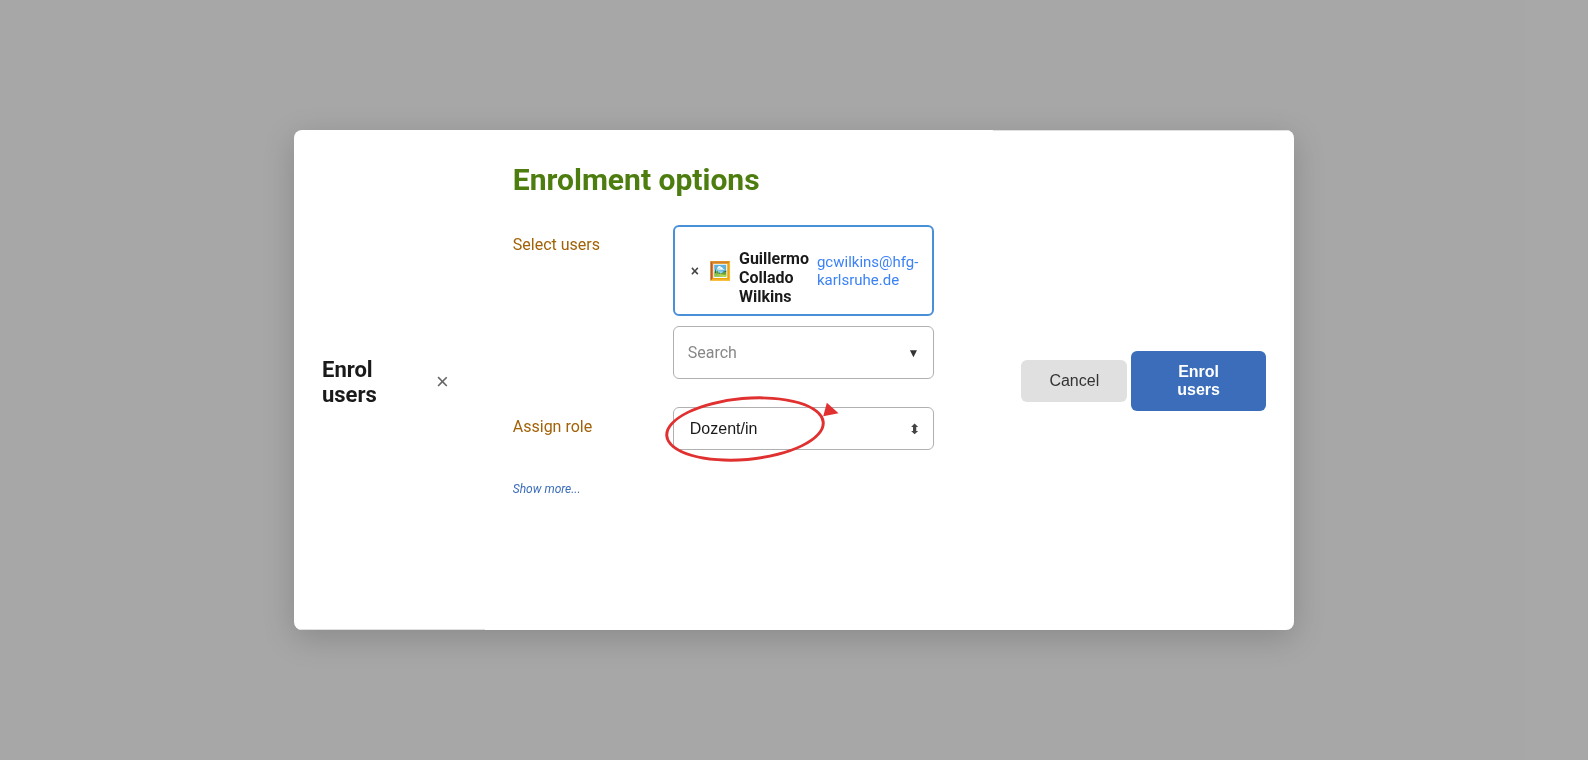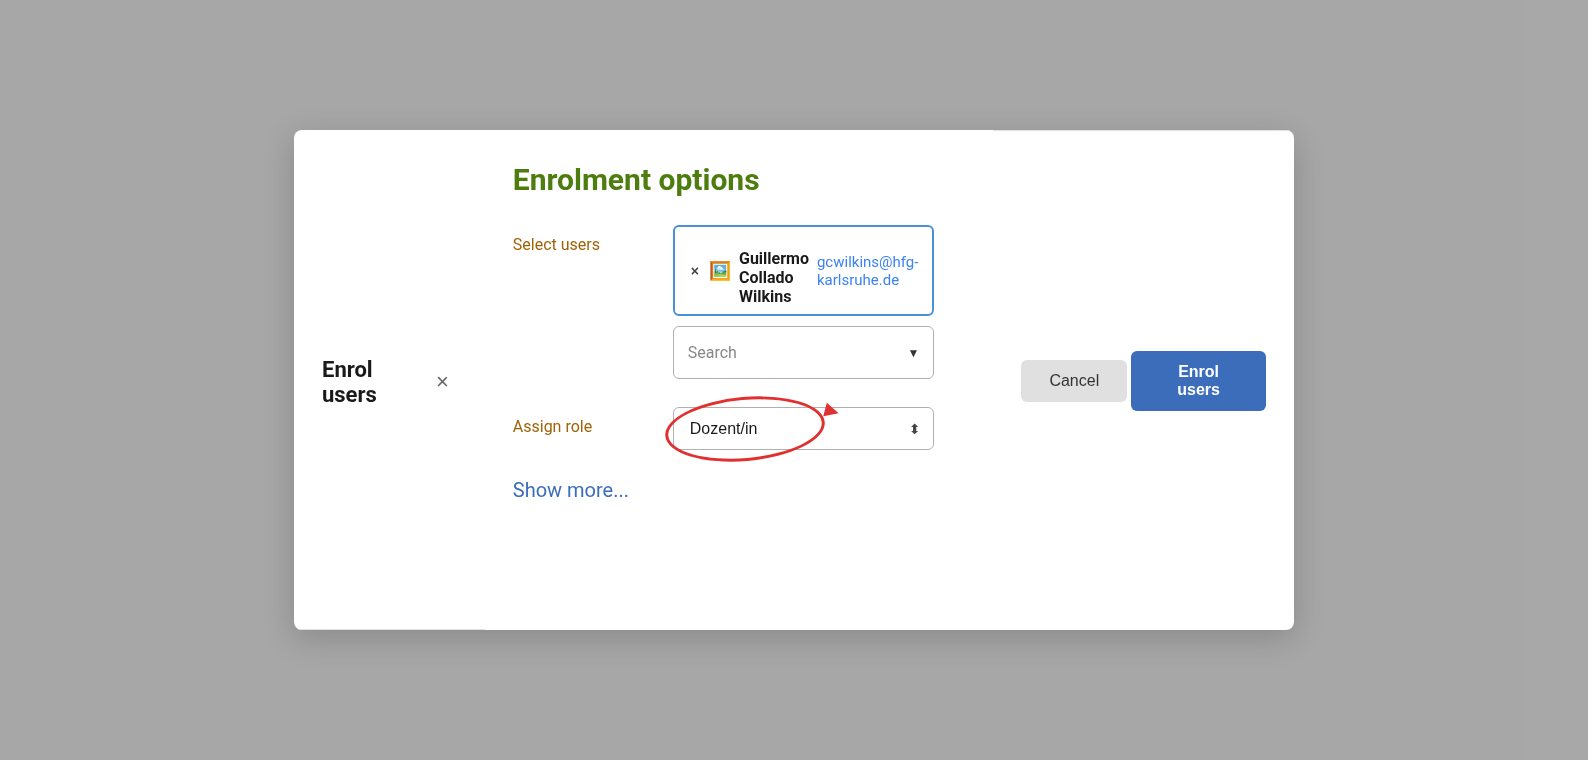--- a/index.html
+++ b/index.html
@@ -219,24 +219,25 @@
       width: 0;
       height: 0;
       border-top: 7px solid transparent;
       border-bottom: 7px solid transparent;
       border-left: 14px solid #e03030;
       transform: rotate(20deg);
     }
 
     .show-more-link {
       color: #3b6dba;
-      font-size: 20px;
+      font-size: 12px;
       text-decoration: none;
       cursor: pointer;
       display: inline-block;
+      font-style: italic;
     }
 
     .dialog-footer {
       border-top: 1px solid #e0e0e0;
       padding: 20px 28px;
       display: flex;
       justify-content: flex-end;
       gap: 4px;
       align-items: center;
       margin-left: 31px;

